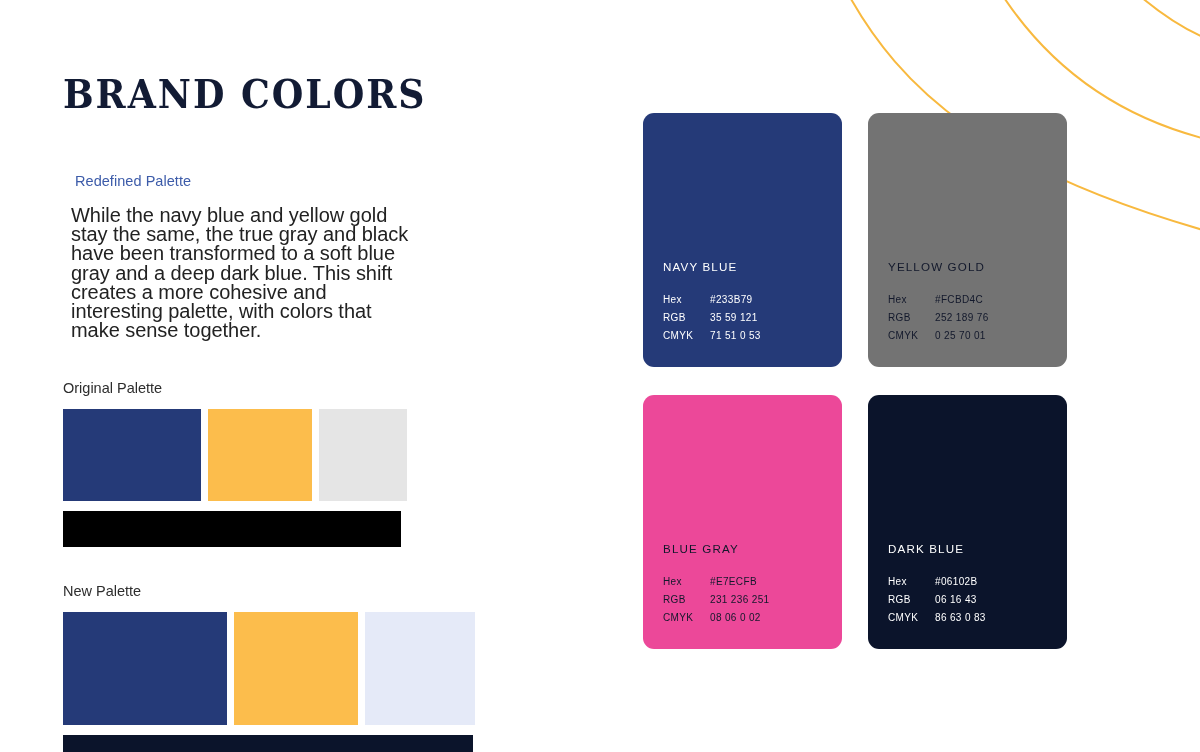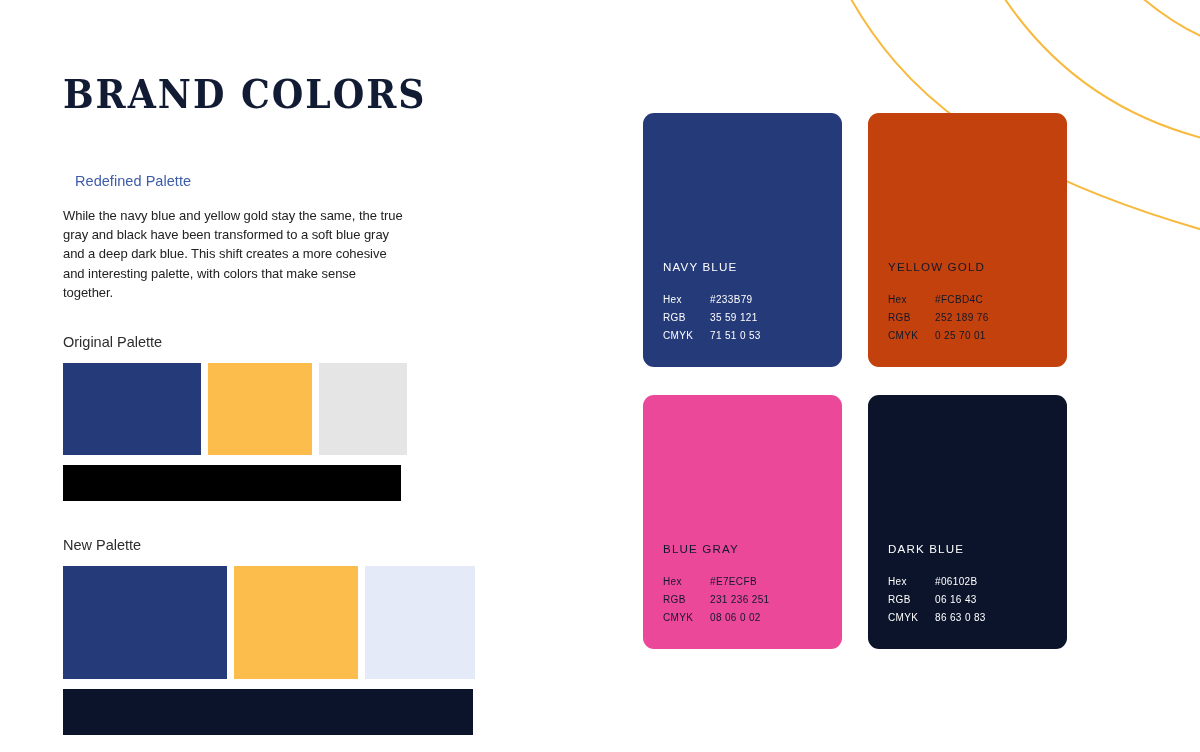--- a/index.html
+++ b/index.html
@@ -54,24 +54,24 @@
   .section-eyebrow {
     margin: 12px;
     padding-top: 43px;
     font-size: 14.5px;
     line-height: 20px;
     color: #3c5ba9;
     letter-spacing: 0.05px;
   }
 
   .section-body {
-    margin: 0;
+    margin: 8px;
     padding-top: 3px;
     width: 345px;
-    font-size: 13px;
+    font-size: 20px;
     line-height: 19.2px;
     color: #222222;
     letter-spacing: -0.05px;
   }
 
   .palette-label {
     margin: 0;
     font-size: 14.5px;
     line-height: 20px;
     color: #2d2d2d;
@@ -209,21 +209,21 @@
           <div class="spec-row">
             <span class="spec-key">RGB</span>
             <span class="spec-val">35 59 121</span>
           </div>
           <div class="spec-row">
             <span class="spec-key">CMYK</span>
             <span class="spec-val">71 51 0 53</span>
           </div>
         </div>
       </div>
-      <div class="color-card card-dark" style="background: #c2410c;">
+      <div class="color-card card-dark" style="background: #737373;">
         <div class="card-inner">
           <p class="card-name">YELLOW GOLD</p>
           <div class="spec-row">
             <span class="spec-key">Hex</span>
             <span class="spec-val">#FCBD4C</span>
           </div>
           <div class="spec-row">
             <span class="spec-key">RGB</span>
             <span class="spec-val">252 189 76</span>
           </div>

